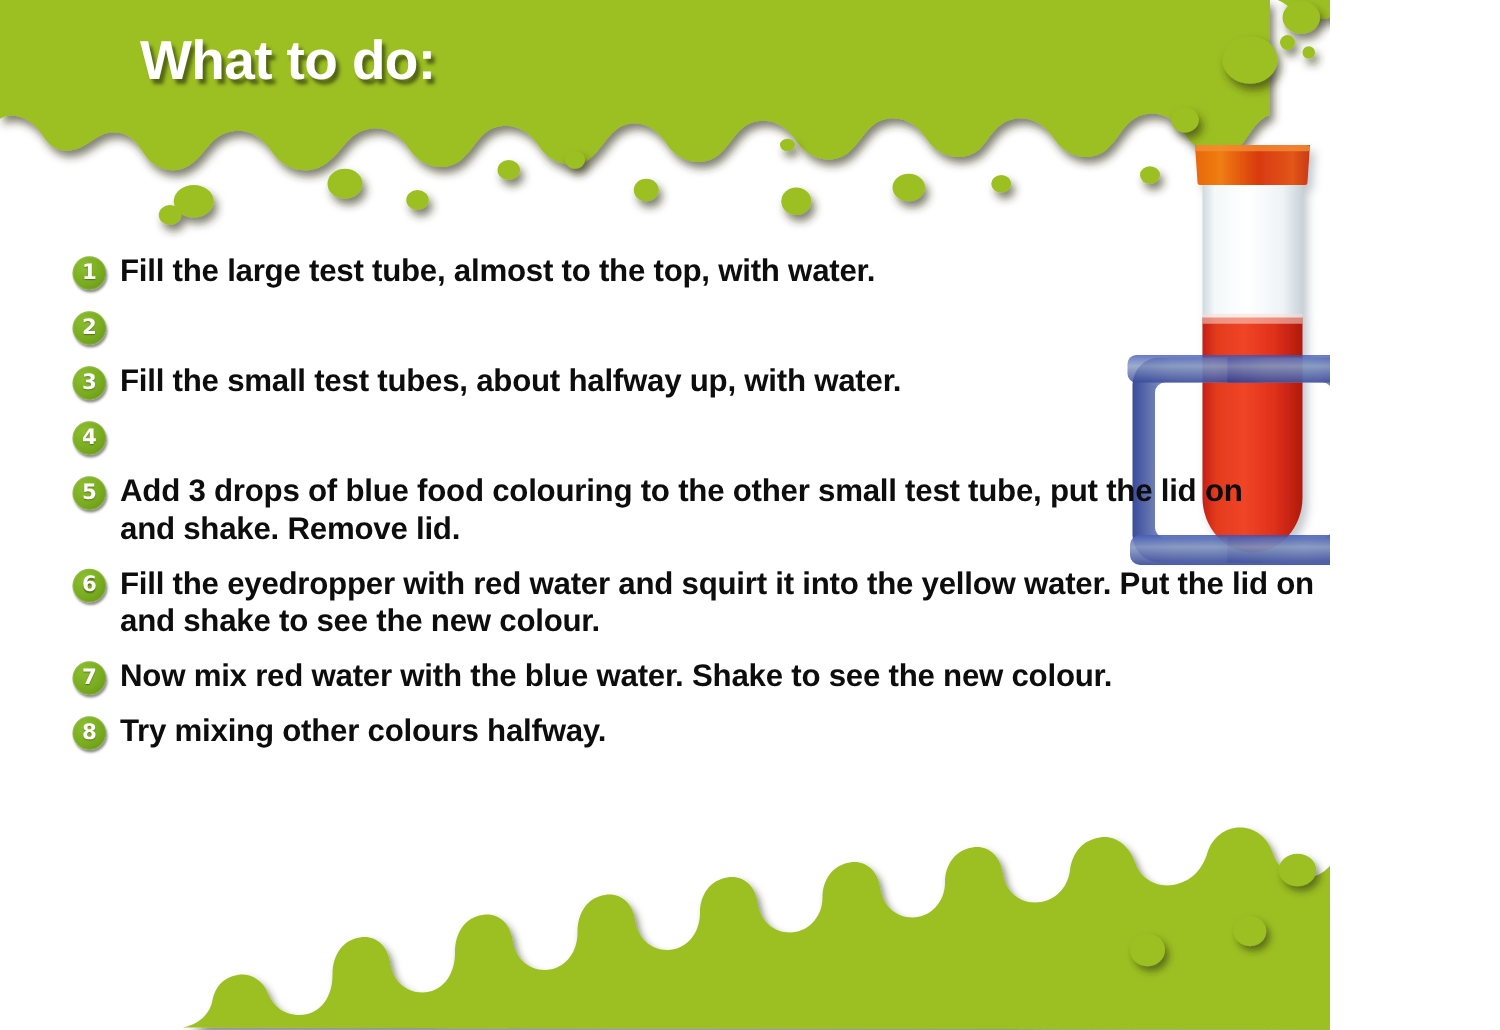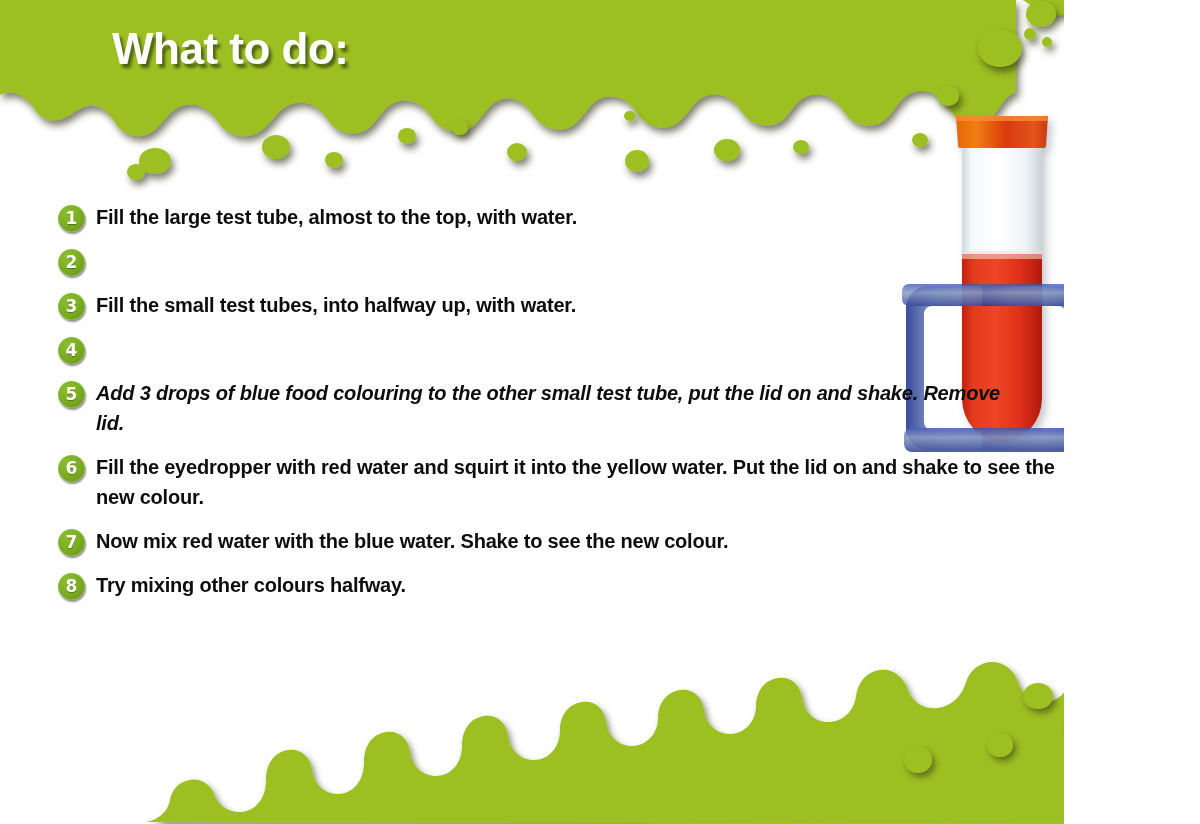--- a/index.html
+++ b/index.html
@@ -58,21 +58,21 @@
     font-weight:bold;
     line-height:27px;
     text-align:center;
     margin-top:3px;
     margin-right:11px;
     text-shadow:0 1px 1px rgba(0,0,0,.35);
     font-family:"DejaVu Sans",sans-serif;
   }
   .step-text{
     flex:1 1 auto;
-    font-size:20px;
+    font-size:25px;
     font-weight:bold;
     color:#0d0d0d;
     line-height:30px;
     letter-spacing:-0.2px;
     max-width:1000px;
   }
 
   
   #tube-figure{
     position:absolute;
@@ -320,30 +320,30 @@
       <div class="badge">1</div>
       <div class="step-text">Fill the large test tube, almost to the top, with water.</div>
     </div>
 
     <div class="step">
       <div class="badge">2</div>
     </div>
 
     <div class="step">
       <div class="badge">3</div>
-      <div class="step-text">Fill the small test tubes, into halfway up, with water.</div>
+      <div class="step-text">Fill the small test tubes, about halfway up, with water.</div>
     </div>
 
     <div class="step">
       <div class="badge">4</div>
     </div>
 
     <div class="step">
       <div class="badge">5</div>
-      <div class="step-text" style="max-width:920px;font-style:italic;">Add 3 drops of blue food colouring to the other small test tube, put the lid on and shake. Remove lid.</div>
+      <div class="step-text" style="max-width:920px;">Add 3 drops of blue food colouring to the other small test tube, put the lid on and shake. Remove lid.</div>
     </div>
 
     <div class="step">
       <div class="badge">6</div>
       <div class="step-text" style="max-width:990px;">Fill the eyedropper with red water and squirt it into the yellow water. Put the lid on and shake to see the new colour.</div>
     </div>
 
     <div class="step">
       <div class="badge">7</div>
       <div class="step-text">Now mix red water with the blue water. Shake to see the new colour.</div>

